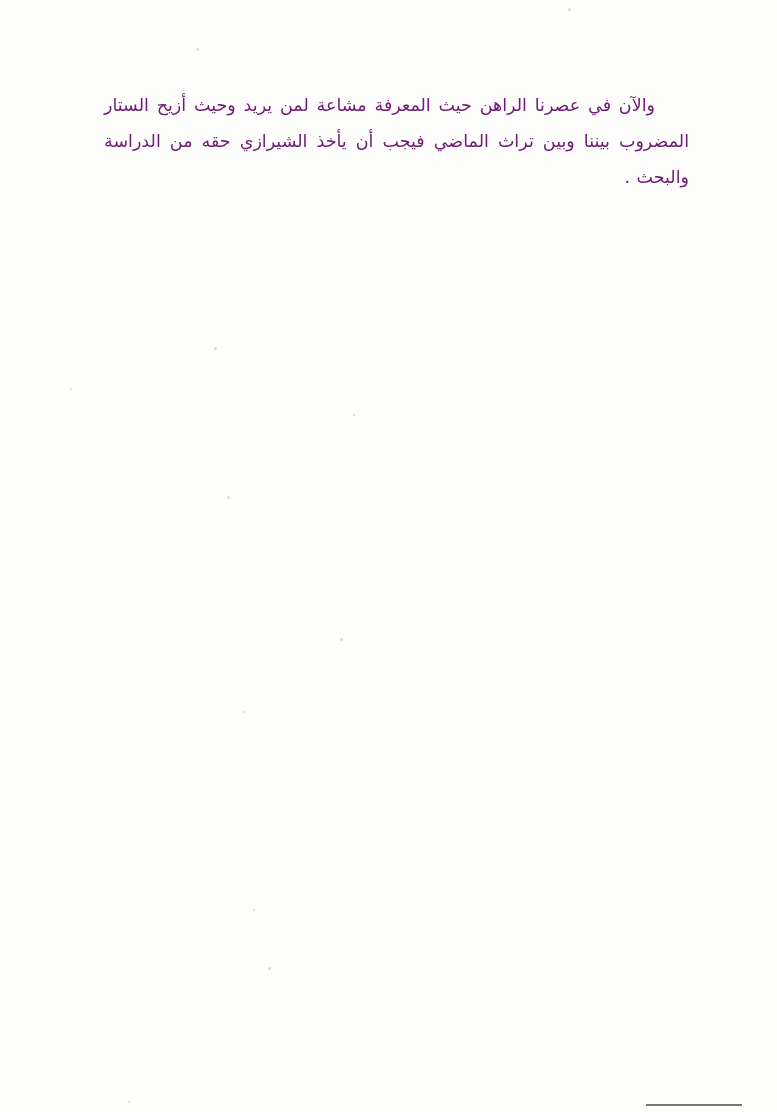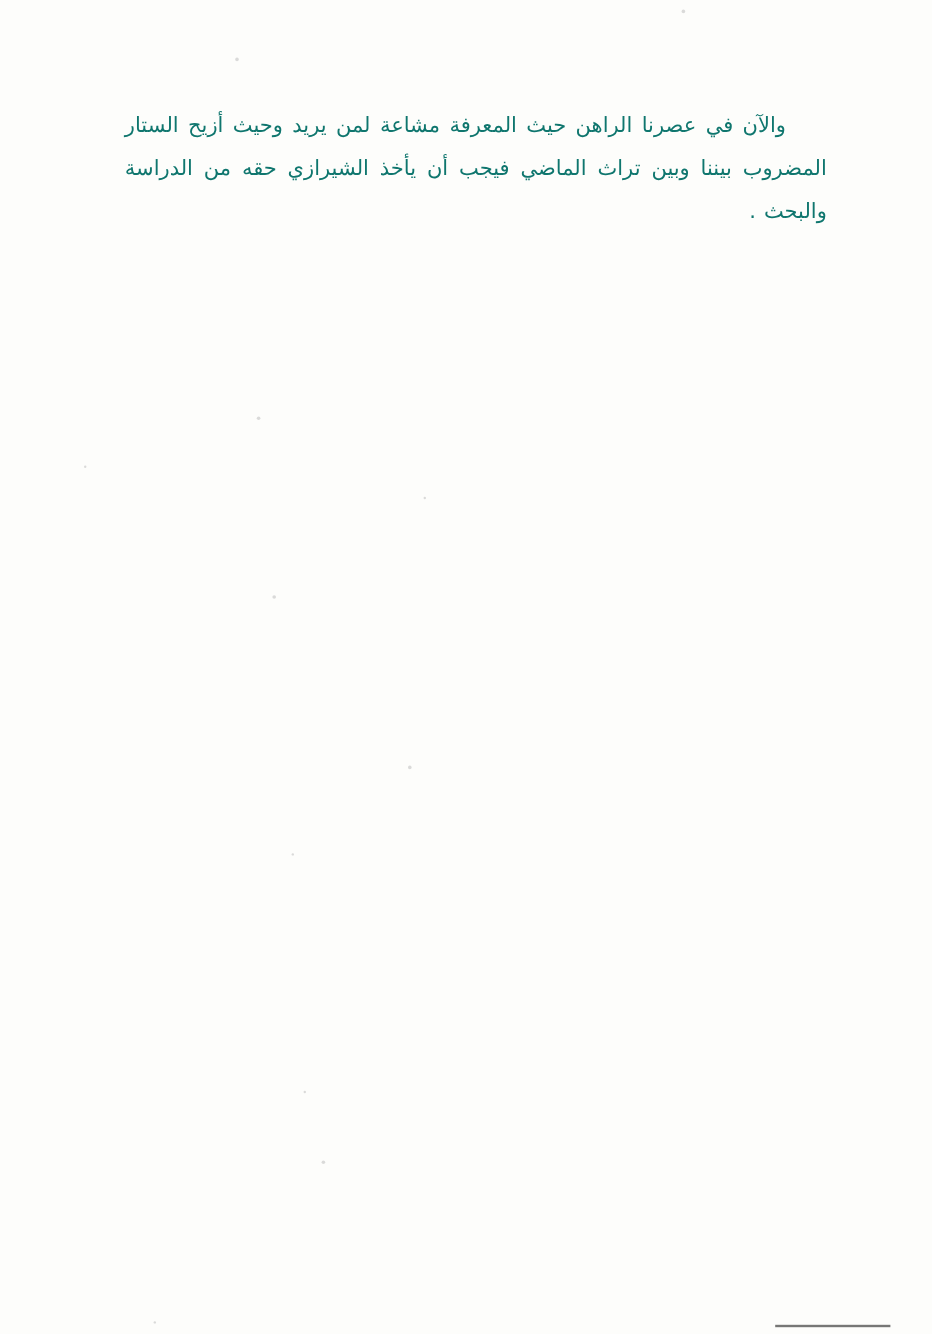--- a/index.html
+++ b/index.html
@@ -27,21 +27,21 @@
     top: 88px;
     right: 88px;
     left: 88px;
     direction: rtl;
     text-align: justify;
   }
 
   .para {
     font-size: 17.5px;
     line-height: 2.05;
-    color: #0f766e;
+    color: #701a75;
     margin: 0 0 14px 16px;
     text-align: justify;
     text-justify: inter-word;
     text-indent: 34px;
     letter-spacing: 0px;
     word-spacing: 1px;
   }
 
   .para:last-child {
     margin-bottom: 0;

